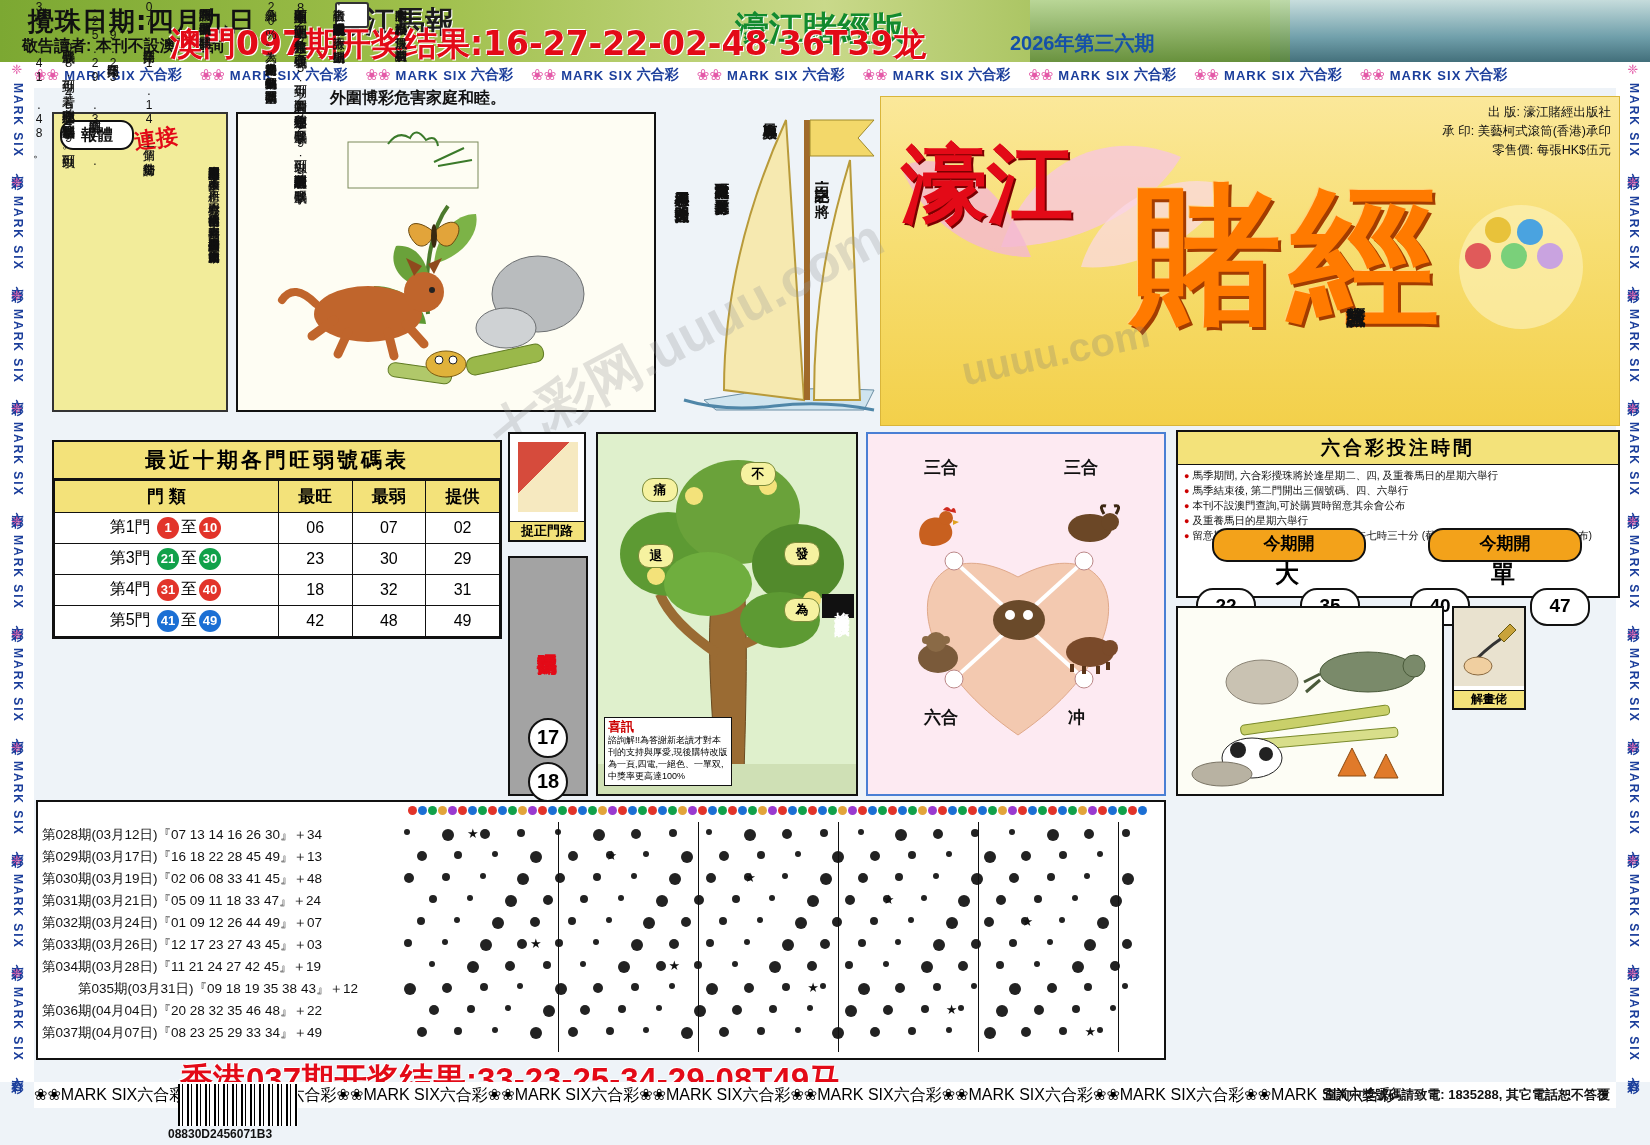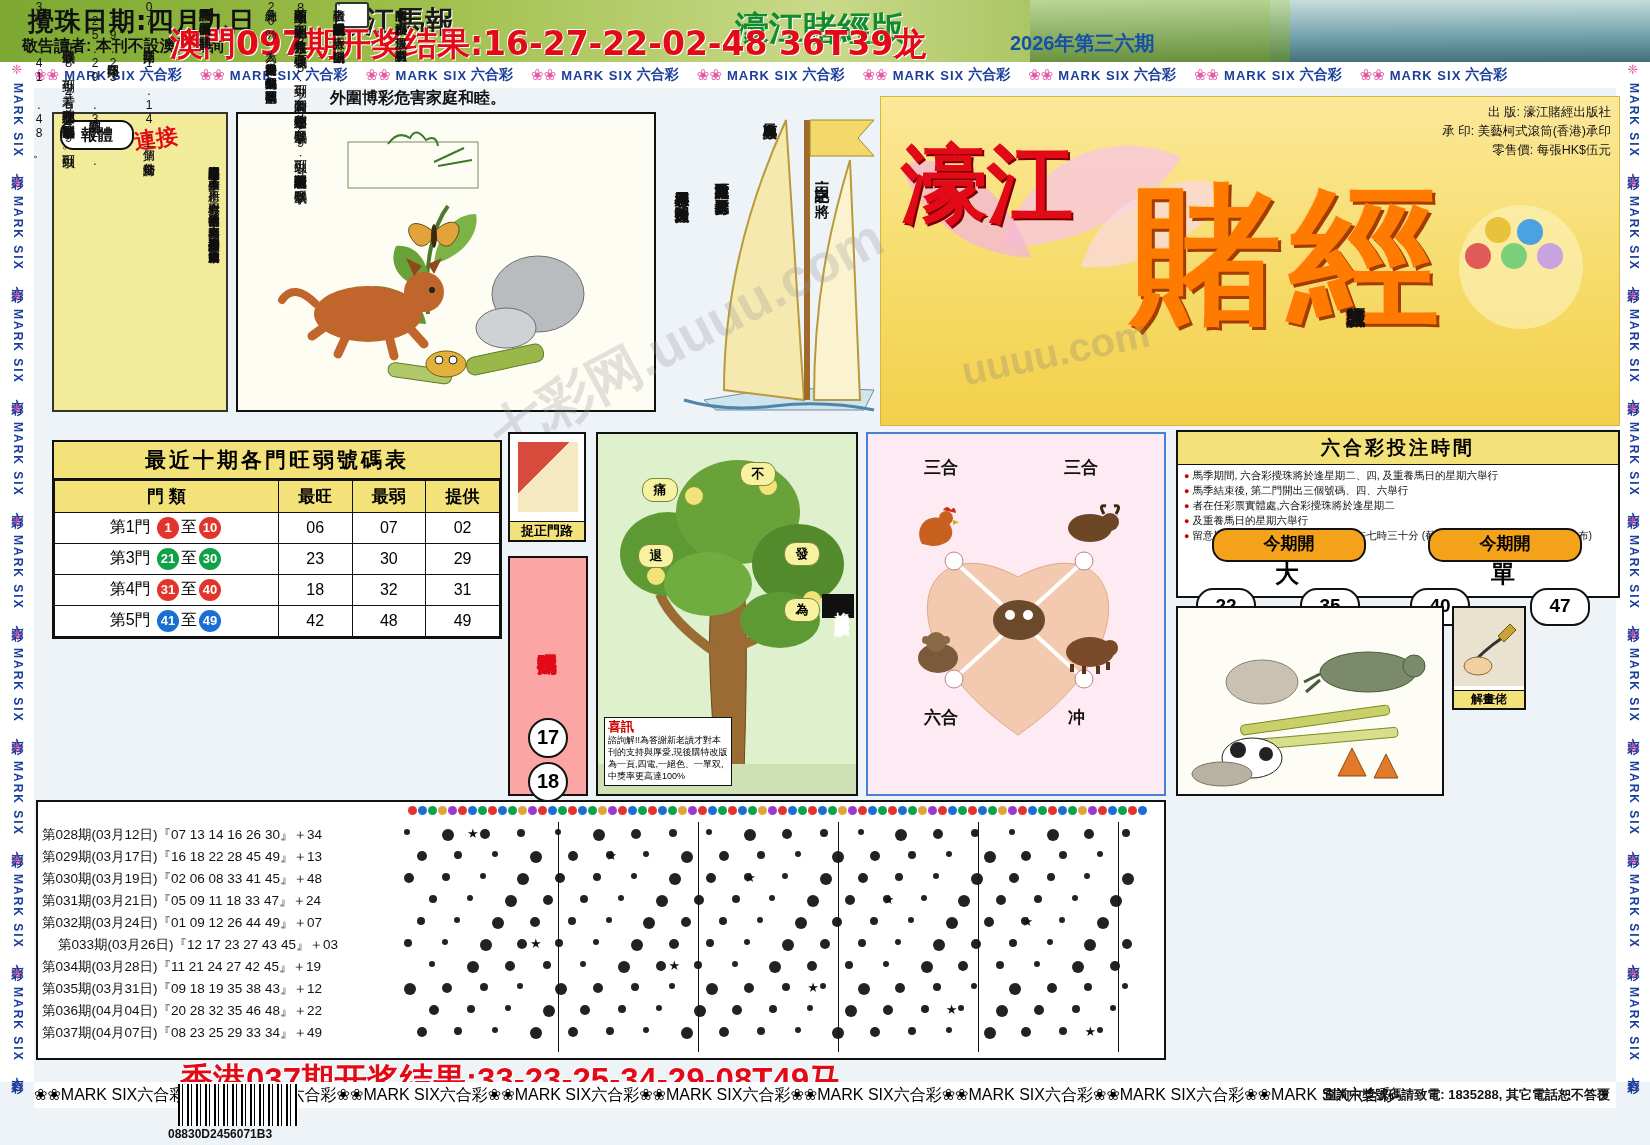--- a/index.html
+++ b/index.html
@@ -103,21 +103,21 @@
     font-size:12px;line-height:18px;color:#111;height:175px;}
 
   
   .zz{left:508px;top:432px;width:78px;height:110px;background:#fff;border:2px solid #111;}
   .zz .label{position:absolute;left:0;bottom:0;width:100%;background:#f3e27a;font-size:13px;
     font-weight:bold;text-align:center;border-top:1px solid #111;}
   .zz .hand{position:absolute;left:8px;top:8px;width:60px;height:70px;
     background:linear-gradient(135deg,#d64b3c 40%,#f6e9c0 40%);}
 
   
-  .wang{left:508px;top:556px;width:80px;height:240px;background:#fca5a5;border:2px solid #111;}
+  .wang{left:508px;top:556px;width:80px;height:240px;background:#a3a3a3;border:2px solid #111;}
   .wang .t{writing-mode:vertical-rl;text-orientation:upright;font-size:20px;font-weight:bold;
     color:#e30a17;margin:6px auto 0 auto;display:block;text-align:center;height:150px;}
   .wang .n{width:36px;height:36px;border:2px solid #111;border-radius:50%;margin:4px auto;
     font-size:20px;font-weight:bold;text-align:center;line-height:34px;background:#fff;}
 
   
   .tree{left:596px;top:432px;width:262px;height:364px;background:#d9efc8;border:2px solid #111;}
   .tree .note{position:absolute;left:6px;bottom:8px;width:120px;background:#fff;border:1px solid #111;
     font-size:9px;line-height:12px;padding:3px;}
   .tree .note b{font-size:13px;color:#c00;}
@@ -503,21 +503,21 @@
   <div class="lbl" style="left:196px;top:22px;">三合</div>
   <div class="lbl" style="left:56px;top:272px;">六合</div>
   <div class="lbl" style="left:200px;top:272px;">冲</div>
 </div>
 
 <div class="box betbox">
   <div class="hdr">六合彩投注時間</div>
   <ul id="betnotes">
       <li>馬季期間, 六合彩攪珠將於逢星期二、四, 及重養馬日的星期六舉行</li>
       <li>馬季結束後, 第二門開出三個號碼、四、六舉行</li>
-      <li>者在任彩票實體處,六合彩攪珠將於逢星期二</li>
+      <li>本刊不設澳門查詢,可於購買時留意其余會公布</li>
       <li>及重養馬日的星期六舉行</li>
       <li>留意期間截止投注時間: 攪珠當日下午七時三十分 (截止時間如有更改, 馬會另另行公布)</li>
     </ul>
   <div class="kbtn" style="left:34px;top:96px;">今期開</div>
   <div class="kbtn" style="left:250px;top:96px;">今期開</div>
   <div class="kval" style="left:34px;top:126px;">大</div>
   <div class="kval" style="left:250px;top:126px;">單</div>
 </div>
 <div class="ovalnum" style="left:1196px;top:588px;">22</div>
 <div class="ovalnum" style="left:1300px;top:588px;">35</div>
@@ -743,21 +743,21 @@
         <span class="dot" style="left: 428.4px; top: 4px; width: 10px; height: 10px;"></span>
         <span class="dot" style="left: 466.2px; top: 4px; width: 8px; height: 8px;"></span>
         <span class="dot" style="left: 504px; top: 4px; width: 6px; height: 6px;"></span>
         <span class="dot" style="left: 541.8px; top: 4px; width: 12px; height: 12px;"></span>
         <span class="dot" style="left: 579.6px; top: 4px; width: 10px; height: 10px;"></span>
         <span class="dot" style="left: 617.4px; top: 4px; width: 8px; height: 8px;"></span>
         <span class="dot" style="left: 655.2px; top: 4px; width: 6px; height: 6px;"></span>
         <span class="dot" style="left: 693px; top: 4px; width: 12px; height: 12px;"></span>
         <span class="star" style="left: 617.4px; top: 1px;">★</span>
       </div>
-      <div class="resrow" style="top: 134px; margin-left: 16px;">第033期(03月26日)『12 17 23 27 43 45』＋03</div>
+      <div class="resrow" style="top: 134px;">第033期(03月26日)『12 17 23 27 43 45』＋03</div>
       <div class="dotrow" style="left: 366px; top: 133px; width: 740px;">
         <span class="dot" style="left: 0px; top: 4px; width: 8px; height: 8px;"></span>
         <span class="dot" style="left: 37.8px; top: 4px; width: 6px; height: 6px;"></span>
         <span class="dot" style="left: 75.6px; top: 4px; width: 12px; height: 12px;"></span>
         <span class="dot" style="left: 113.4px; top: 4px; width: 10px; height: 10px;"></span>
         <span class="dot" style="left: 151.2px; top: 4px; width: 8px; height: 8px;"></span>
         <span class="dot" style="left: 189px; top: 4px; width: 6px; height: 6px;"></span>
         <span class="dot" style="left: 226.8px; top: 4px; width: 12px; height: 12px;"></span>
         <span class="dot" style="left: 264.6px; top: 4px; width: 10px; height: 10px;"></span>
         <span class="dot" style="left: 302.4px; top: 4px; width: 8px; height: 8px;"></span>
@@ -790,21 +790,21 @@
         <span class="dot" style="left: 441px; top: 4px; width: 8px; height: 8px;"></span>
         <span class="dot" style="left: 478.8px; top: 4px; width: 6px; height: 6px;"></span>
         <span class="dot" style="left: 516.6px; top: 4px; width: 12px; height: 12px;"></span>
         <span class="dot" style="left: 554.4px; top: 4px; width: 10px; height: 10px;"></span>
         <span class="dot" style="left: 592.2px; top: 4px; width: 8px; height: 8px;"></span>
         <span class="dot" style="left: 630px; top: 4px; width: 6px; height: 6px;"></span>
         <span class="dot" style="left: 667.8px; top: 4px; width: 12px; height: 12px;"></span>
         <span class="dot" style="left: 705.6px; top: 4px; width: 10px; height: 10px;"></span>
         <span class="star" style="left: 264.6px; top: 1px;">★</span>
       </div>
-      <div class="resrow" style="top: 178px;">第035期(03月31日)『09 18 19 35 38 43』＋12</div>
+      <div class="resrow" style="top: 178px; margin-left: 36px;">第035期(03月31日)『09 18 19 35 38 43』＋12</div>
       <div class="dotrow" style="left: 366px; top: 177px; width: 740px;">
         <span class="dot" style="left: 0px; top: 4px; width: 12px; height: 12px;"></span>
         <span class="dot" style="left: 37.8px; top: 4px; width: 10px; height: 10px;"></span>
         <span class="dot" style="left: 75.6px; top: 4px; width: 8px; height: 8px;"></span>
         <span class="dot" style="left: 113.4px; top: 4px; width: 6px; height: 6px;"></span>
         <span class="dot" style="left: 151.2px; top: 4px; width: 12px; height: 12px;"></span>
         <span class="dot" style="left: 189px; top: 4px; width: 10px; height: 10px;"></span>
         <span class="dot" style="left: 226.8px; top: 4px; width: 8px; height: 8px;"></span>
         <span class="dot" style="left: 264.6px; top: 4px; width: 6px; height: 6px;"></span>
         <span class="dot" style="left: 302.4px; top: 4px; width: 12px; height: 12px;"></span>

